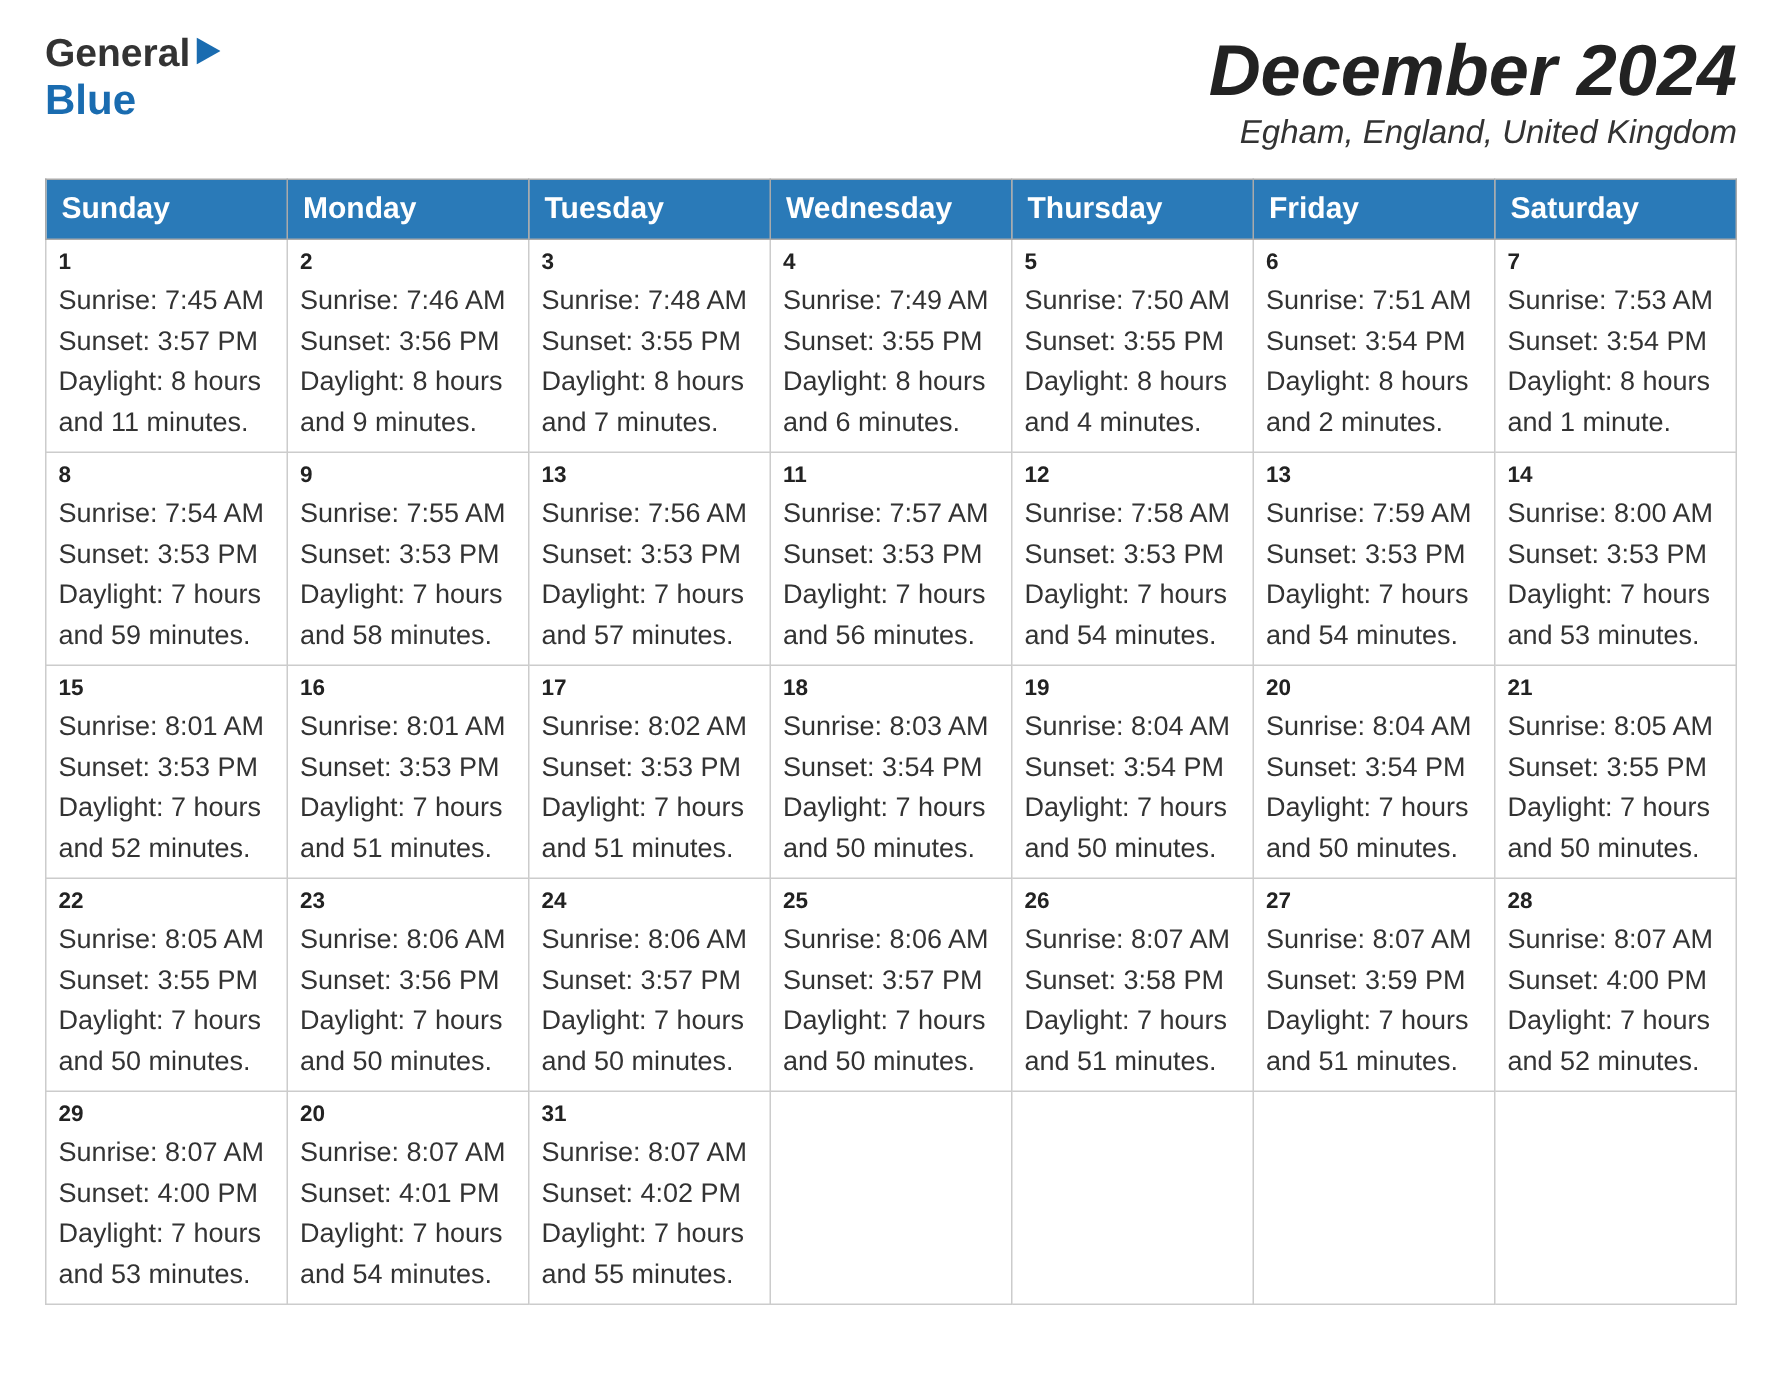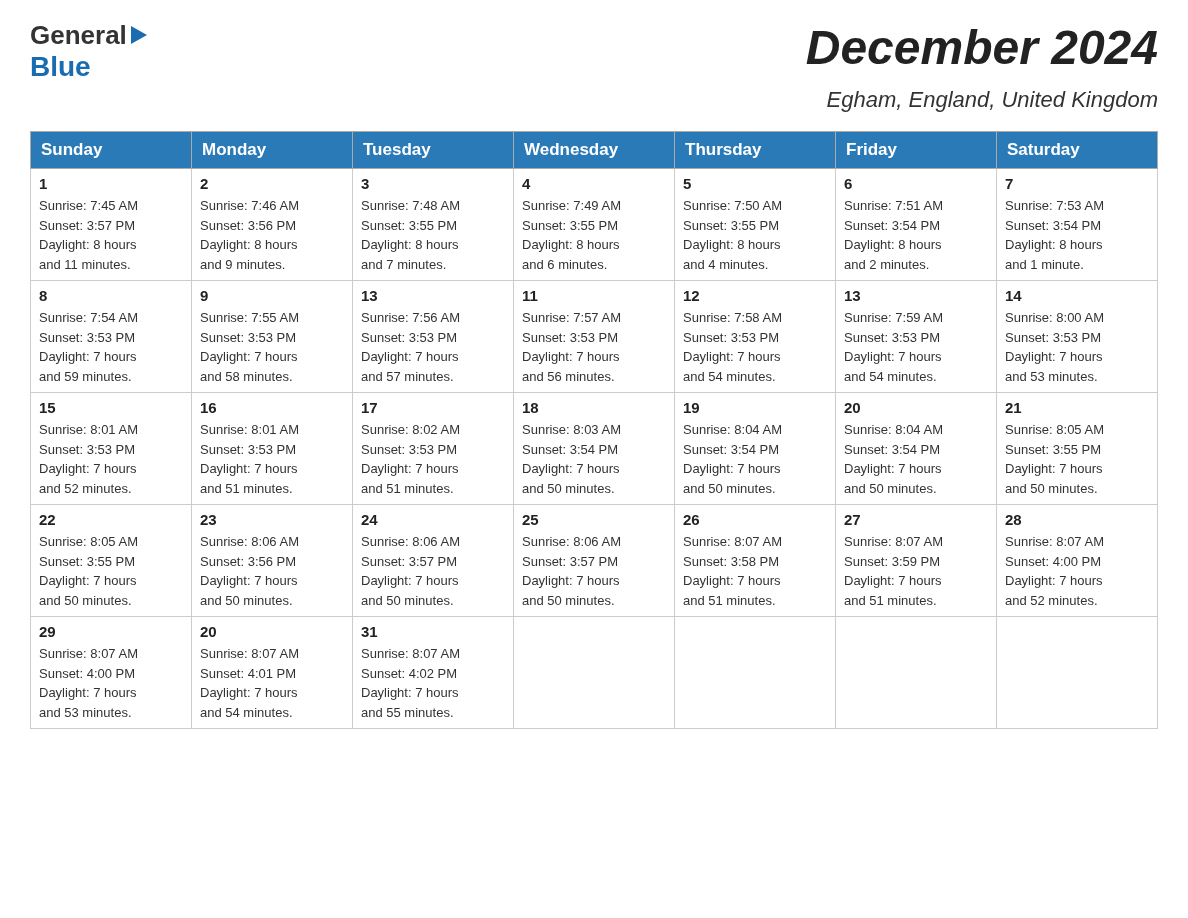--- a/index.html
+++ b/index.html
@@ -30,52 +30,52 @@
       font-style: italic;
     }
     .title-month {
       font-size: 48px;
       font-weight: bold;
       color: #222;
     }
     .title-location {
       font-size: 22px;
       color: #333;
-      margin-top: 12px;
+      margin-top: 0;
     }
 
     .calendar {
       width: 100%;
       border-collapse: collapse;
       border: 1px solid #aaa;
     }
     .calendar th {
       background-color: #2a7ab8;
       color: #fff;
-      font-size: 17px;
+      font-size: 20px;
       font-weight: bold;
       padding: 8px 10px;
       text-align: left;
       border: 1px solid #aaa;
     }
     .calendar td {
       border: 1px solid #ccc;
       vertical-align: top;
       padding: 6px 8px;
       width: calc(100% / 7);
     }
     .day-number {
       font-size: 15px;
       font-weight: bold;
       color: #222;
       margin-bottom: 4px;
       display: block;
     }
     .day-info {
-      font-size: 13px;
+      font-size: 18px;
       color: #333;
       line-height: 1.5;
     }
     .empty-cell {
       background: #fff;
     }
     .week-row td {
       height: 105px;
     }
     .last-row td {

